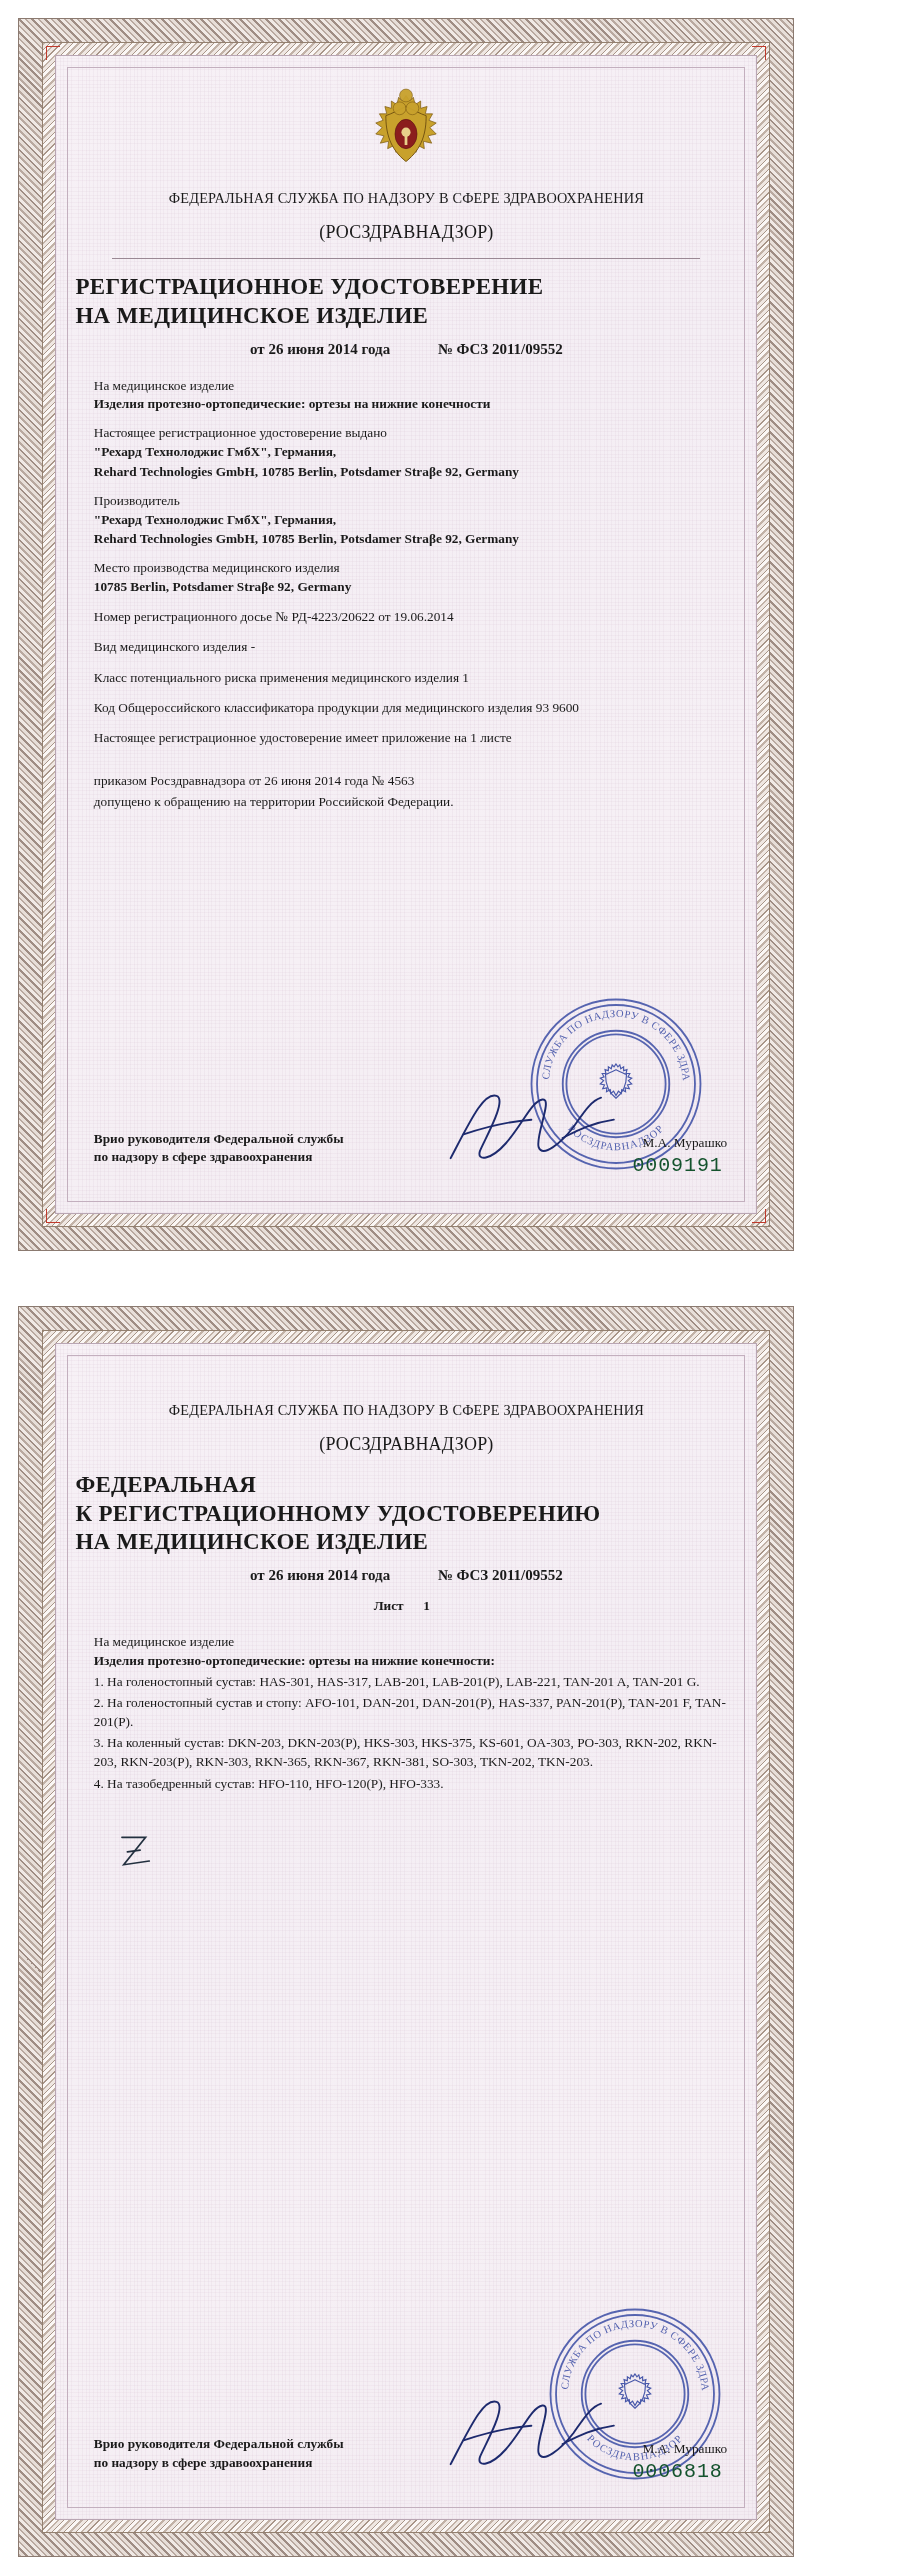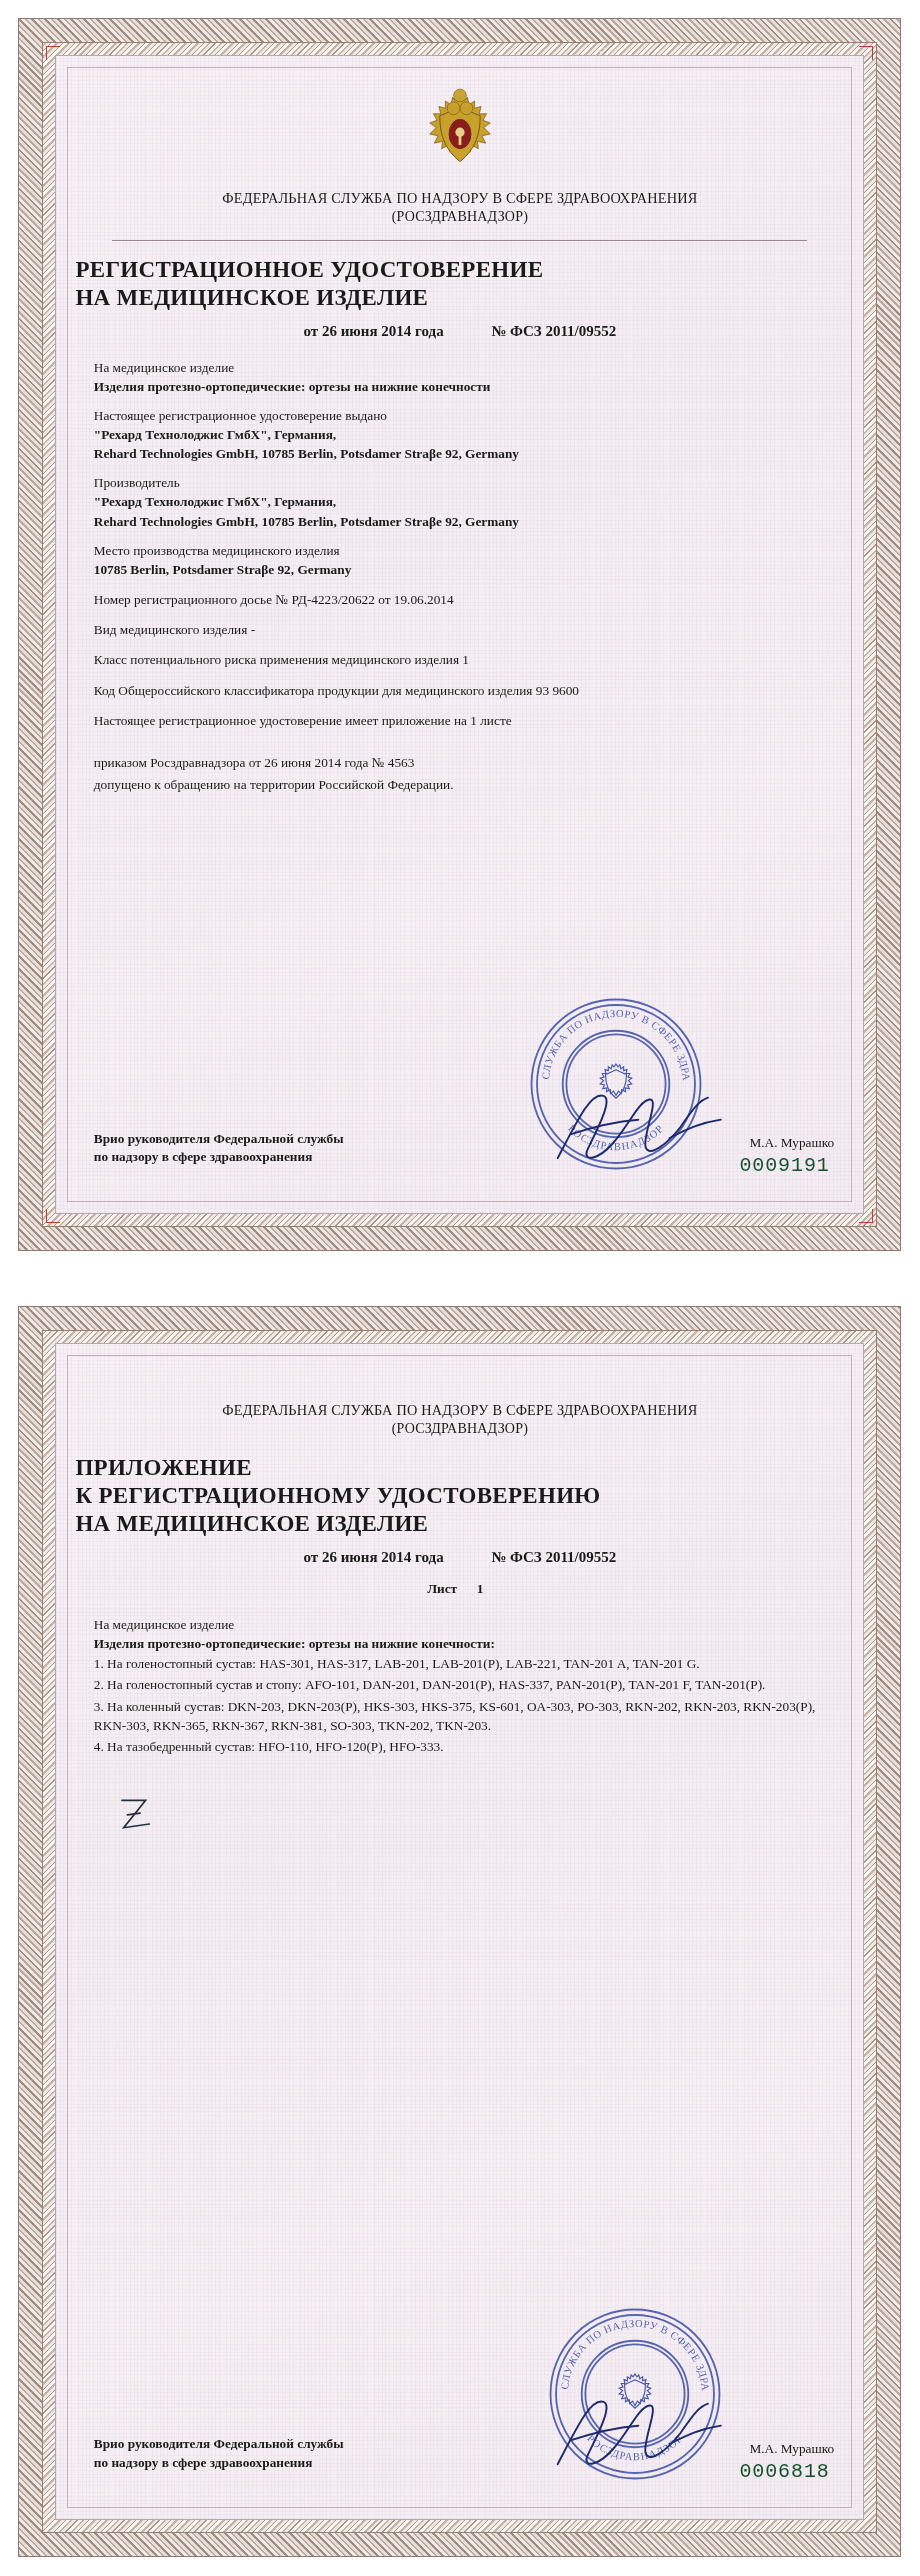--- a/index.html
+++ b/index.html
@@ -11,21 +11,21 @@
     width: 920px;
     height: 2576px;
     font-family: "Liberation Serif", serif;
     color: #1a1a1a;
     position: relative;
   }
 
   .page {
     position: absolute;
     left: 18.4px;
-    width: 883px;
+    width: 776px;
     background: #ffffff;
     box-sizing: border-box;
   }
   #page1 { top: 18.4px; height: 1233px; }
   #page2 { top: 1306px; height: 1251px; }
 
   
   .border-outer {
     position: absolute;
     inset: 0;
@@ -85,21 +85,21 @@
     display: inline-block;
   }
 
   .agency {
     text-align: center;
     font-size: 14.3px;
     letter-spacing: 0.2px;
     margin-top: 9.2px;
     line-height: 1.35;
   }
-  .agency .sub { font-size: 14px; }
+  .agency .sub { font-size: 18px; margin-top: 12px; }
 
   .hr-thin {
     border: none;
     border-top: 0.9px solid #9a8894;
     margin: 13px 37px 0 37px;
   }
 
   .doc-title {
     text-align: left;
     font-weight: bold;
@@ -331,21 +331,21 @@
   <div class="content">
 
     <div style="height:33px"></div>
 
     <div class="agency">
       <div>ФЕДЕРАЛЬНАЯ СЛУЖБА ПО НАДЗОРУ В СФЕРЕ ЗДРАВООХРАНЕНИЯ</div>
       <div class="sub">(РОСЗДРАВНАДЗОР)</div>
     </div>
 
     <div class="doc-title">
-      <div>ПРИЛОЖЕНИЕ</div>
+      <div>ФЕДЕРАЛЬНАЯ</div>
       <div>К РЕГИСТРАЦИОННОМУ УДОСТОВЕРЕНИЮ</div>
       <div>НА МЕДИЦИНСКОЕ ИЗДЕЛИЕ</div>
     </div>
 
     <div class="doc-meta">
       <span>от  26 июня 2014 года</span>
       <span class="gap"></span>
       <span>№  ФСЗ 2011/09552</span>
     </div>
 

